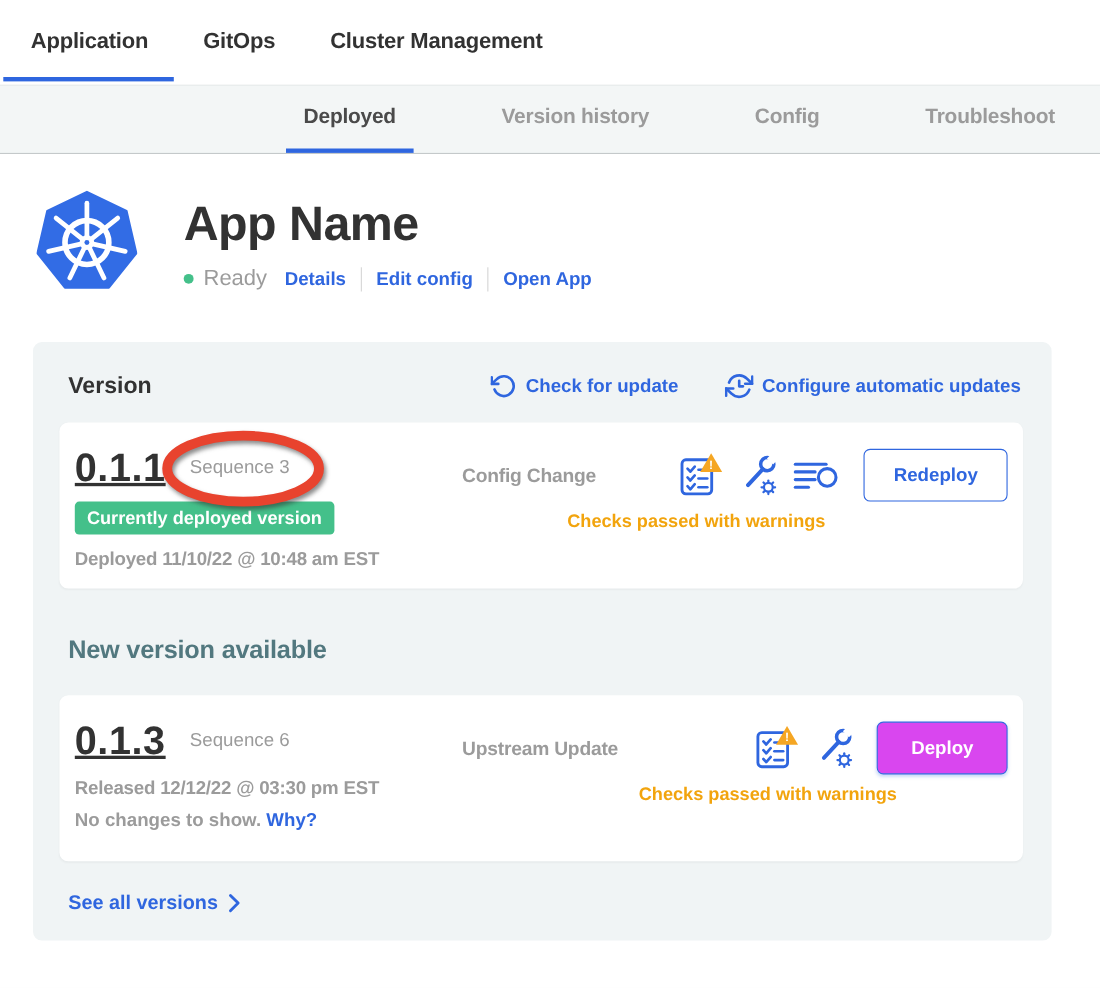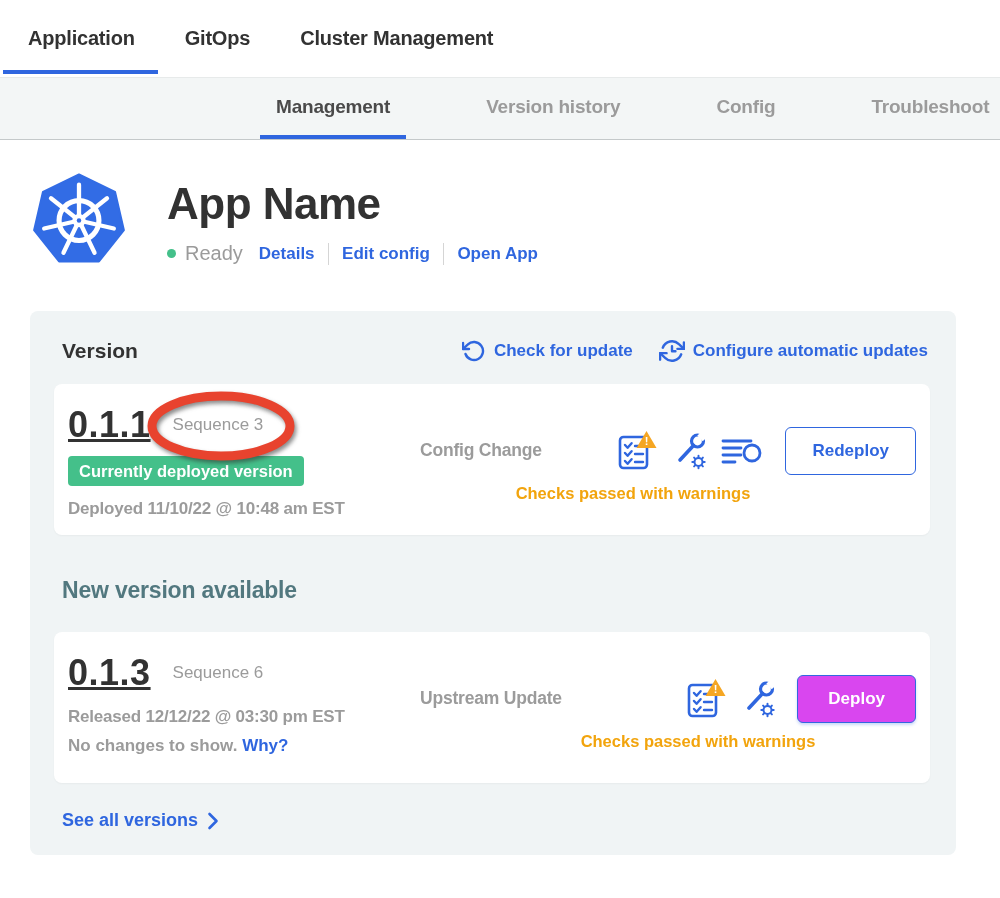--- a/index.html
+++ b/index.html
@@ -34,37 +34,37 @@
   .status-row{display:flex;align-items:center;margin-top:13px;}
   .dot{width:9px;height:9px;border-radius:50%;background:var(--green);margin-right:9px;}
   .status-text{color:var(--muted);font-weight:500;font-size:20px;margin-right:16px;}
   .hlink{color:var(--blue);font-weight:700;font-size:17px;text-decoration:none;cursor:pointer;}
   .sep{width:1.5px;height:22px;background:#D5D5D5;margin:0 13px;}
 
   
   .panel{margin:45px 0 0 30px;width:926px;background:var(--panel);border-radius:8px;padding:27px 26px 24px 24px;}
   .panel-head{display:flex;align-items:center;margin:0 2px 0 8px;}
   .panel-title{font-size:21px;font-weight:700;color:var(--dark);}
-  .actions{margin-left:auto;display:flex;align-items:center;gap:26px;}
+  .actions{margin-left:auto;display:flex;align-items:center;gap:42px;}
   .action{display:flex;align-items:center;gap:8px;color:var(--blue);font-weight:700;font-size:17px;text-decoration:none;cursor:pointer;}
   .action svg{flex-shrink:0;}
 
   .card{background:#fff;border-radius:8px;margin-top:20px;padding:20px 14px 14px 14px;display:flex;min-height:151px;box-shadow:0 1px 2px rgba(0,0,0,0.04);}
   .card-left{width:352px;flex-shrink:0;}
   .ver-row{display:flex;align-items:center;}
   .ver{font-size:36px;font-weight:700;color:var(--dark);letter-spacing:0.5px;text-decoration:underline;}
   .seq{margin-left:22px;font-size:17px;color:var(--muted);position:relative;white-space:nowrap;}
   .annot{position:absolute;left:-28px;top:-26px;pointer-events:none;filter:drop-shadow(2px 3px 2px rgba(45,45,45,0.55));}
   .badge{display:inline-block;margin-top:10px;background:var(--green);color:#fff;font-weight:700;font-size:16.5px;padding:6px 11px 5px;border-radius:4px;}
   .meta{margin-top:13px;color:var(--muted);font-weight:700;font-size:17px;letter-spacing:-0.2px;}
   .meta.light{font-weight:600;}
   .nochanges{margin-top:9px;color:var(--muted);font-weight:600;font-size:17px;}
   .why{color:var(--blue);font-weight:700;cursor:pointer;text-decoration:none;}
 
-  .card-right{flex:1;display:flex;flex-direction:column;justify-content:center;padding-top:4px;}
+  .card-right{flex:1;display:flex;flex-direction:column;padding-top:4px;}
   .cr-top{display:flex;align-items:center;}
   .src-label{font-size:17.5px;font-weight:700;color:var(--muted);letter-spacing:-0.2px;}
   .icons{margin-left:auto;display:flex;align-items:center;gap:15px;margin-right:22px;}
   .icons svg{display:block;cursor:pointer;}
   .btn{font-family:inherit;font-size:17px;font-weight:700;border-radius:6px;padding:13px 26px;cursor:pointer;}
   .btn-outline{background:#fff;border:1.5px solid var(--blue);color:var(--blue);}
   .btn-solid{background:#d946ef;border:1.5px solid #3368DF;color:#fff;box-shadow:0 2px 3px rgba(47,102,223,0.25);padding:13px 30px;}
   .checks{margin-top:9px;text-align:center;color:var(--orange-text);font-weight:700;font-size:16.5px;padding-right:70px;}
   .checks.shift{padding-right:0;padding-left:60px;}
 
@@ -77,21 +77,21 @@
 
 <div class="screen">
 
   <header class="topnav">
     <div class="topnav-item active">Application</div>
     <div class="topnav-item">GitOps</div>
     <div class="topnav-item">Cluster Management</div>
   </header>
 
   <nav class="subnav">
-    <div class="subnav-item active">Management</div>
+    <div class="subnav-item active">Deployed</div>
     <div class="subnav-item">Version history</div>
     <div class="subnav-item">Config</div>
     <div class="subnav-item">Troubleshoot</div>
   </nav>
 
   <section class="app-header">
     <svg width="92" height="93" viewBox="0 0 90 90">
       <polygon points="45,1 9.8,17.9 1.1,55.5 25.5,86 64.5,86 88.9,55.5 80.2,17.9" fill="#326CE5" stroke="#326CE5" stroke-width="2" stroke-linejoin="round"></polygon>
       <g stroke="#fff" stroke-width="4.2" stroke-linecap="round">
         <line x1="45" y1="46" x2="45" y2="11"></line>

